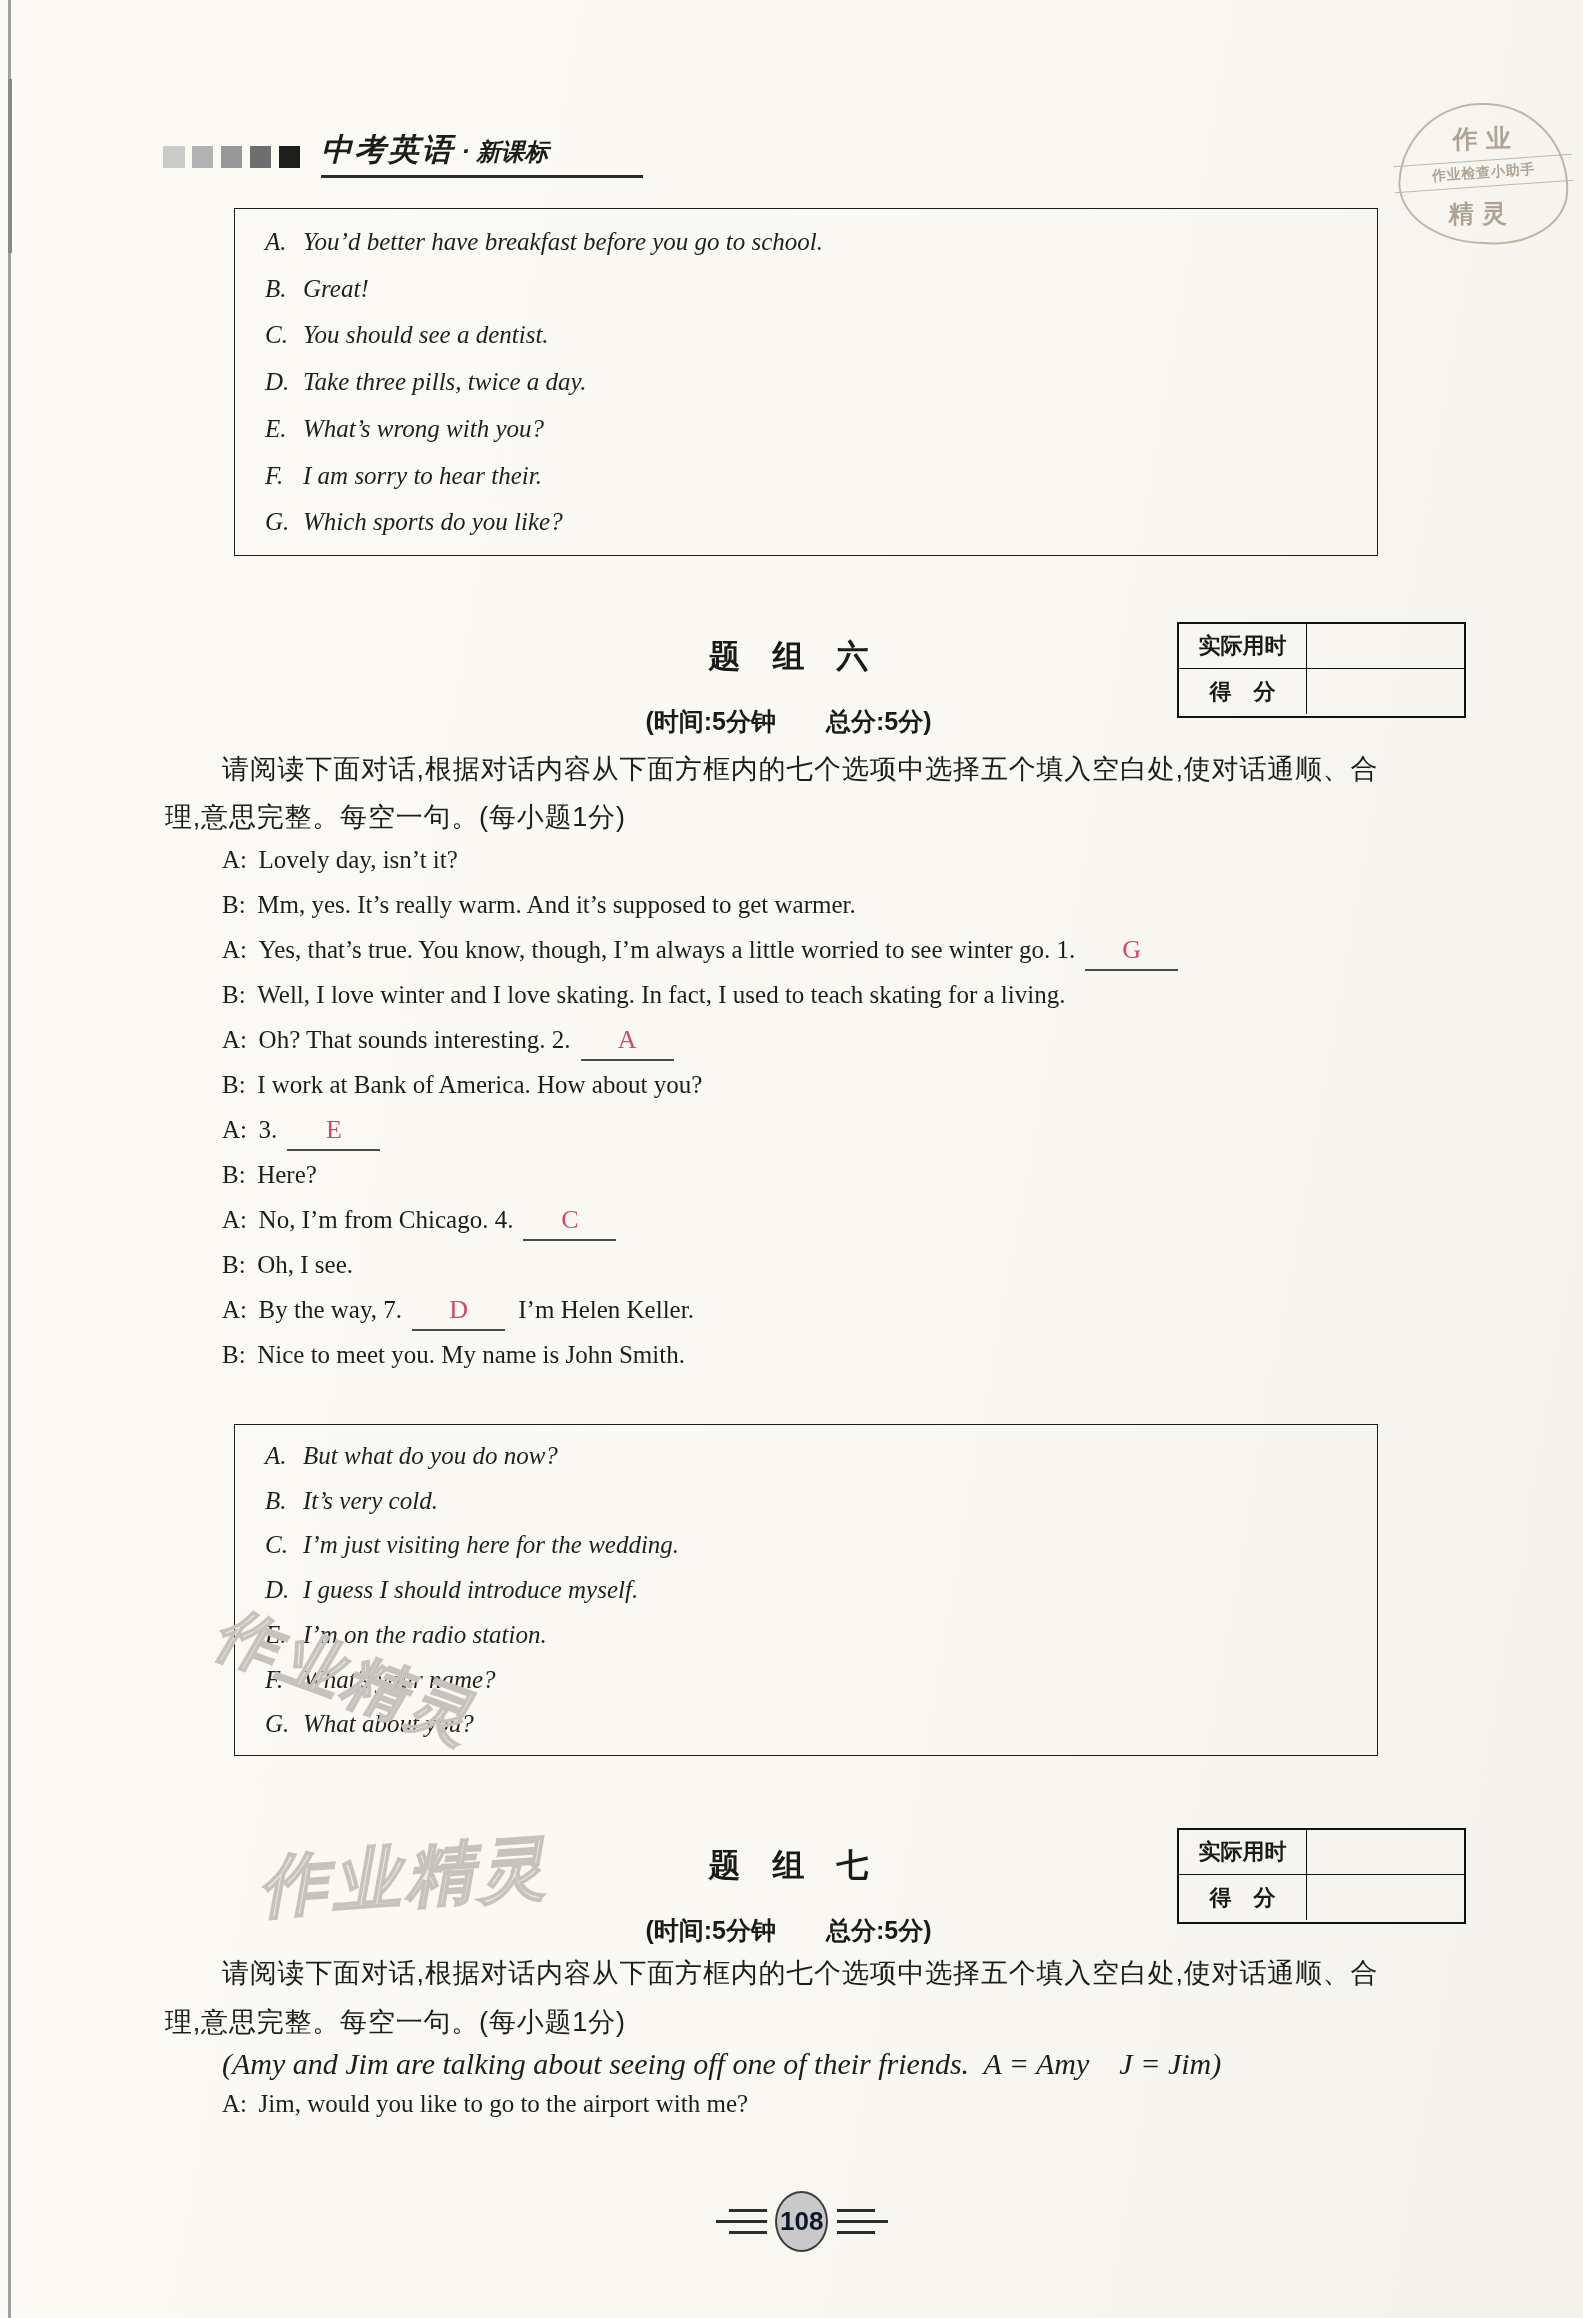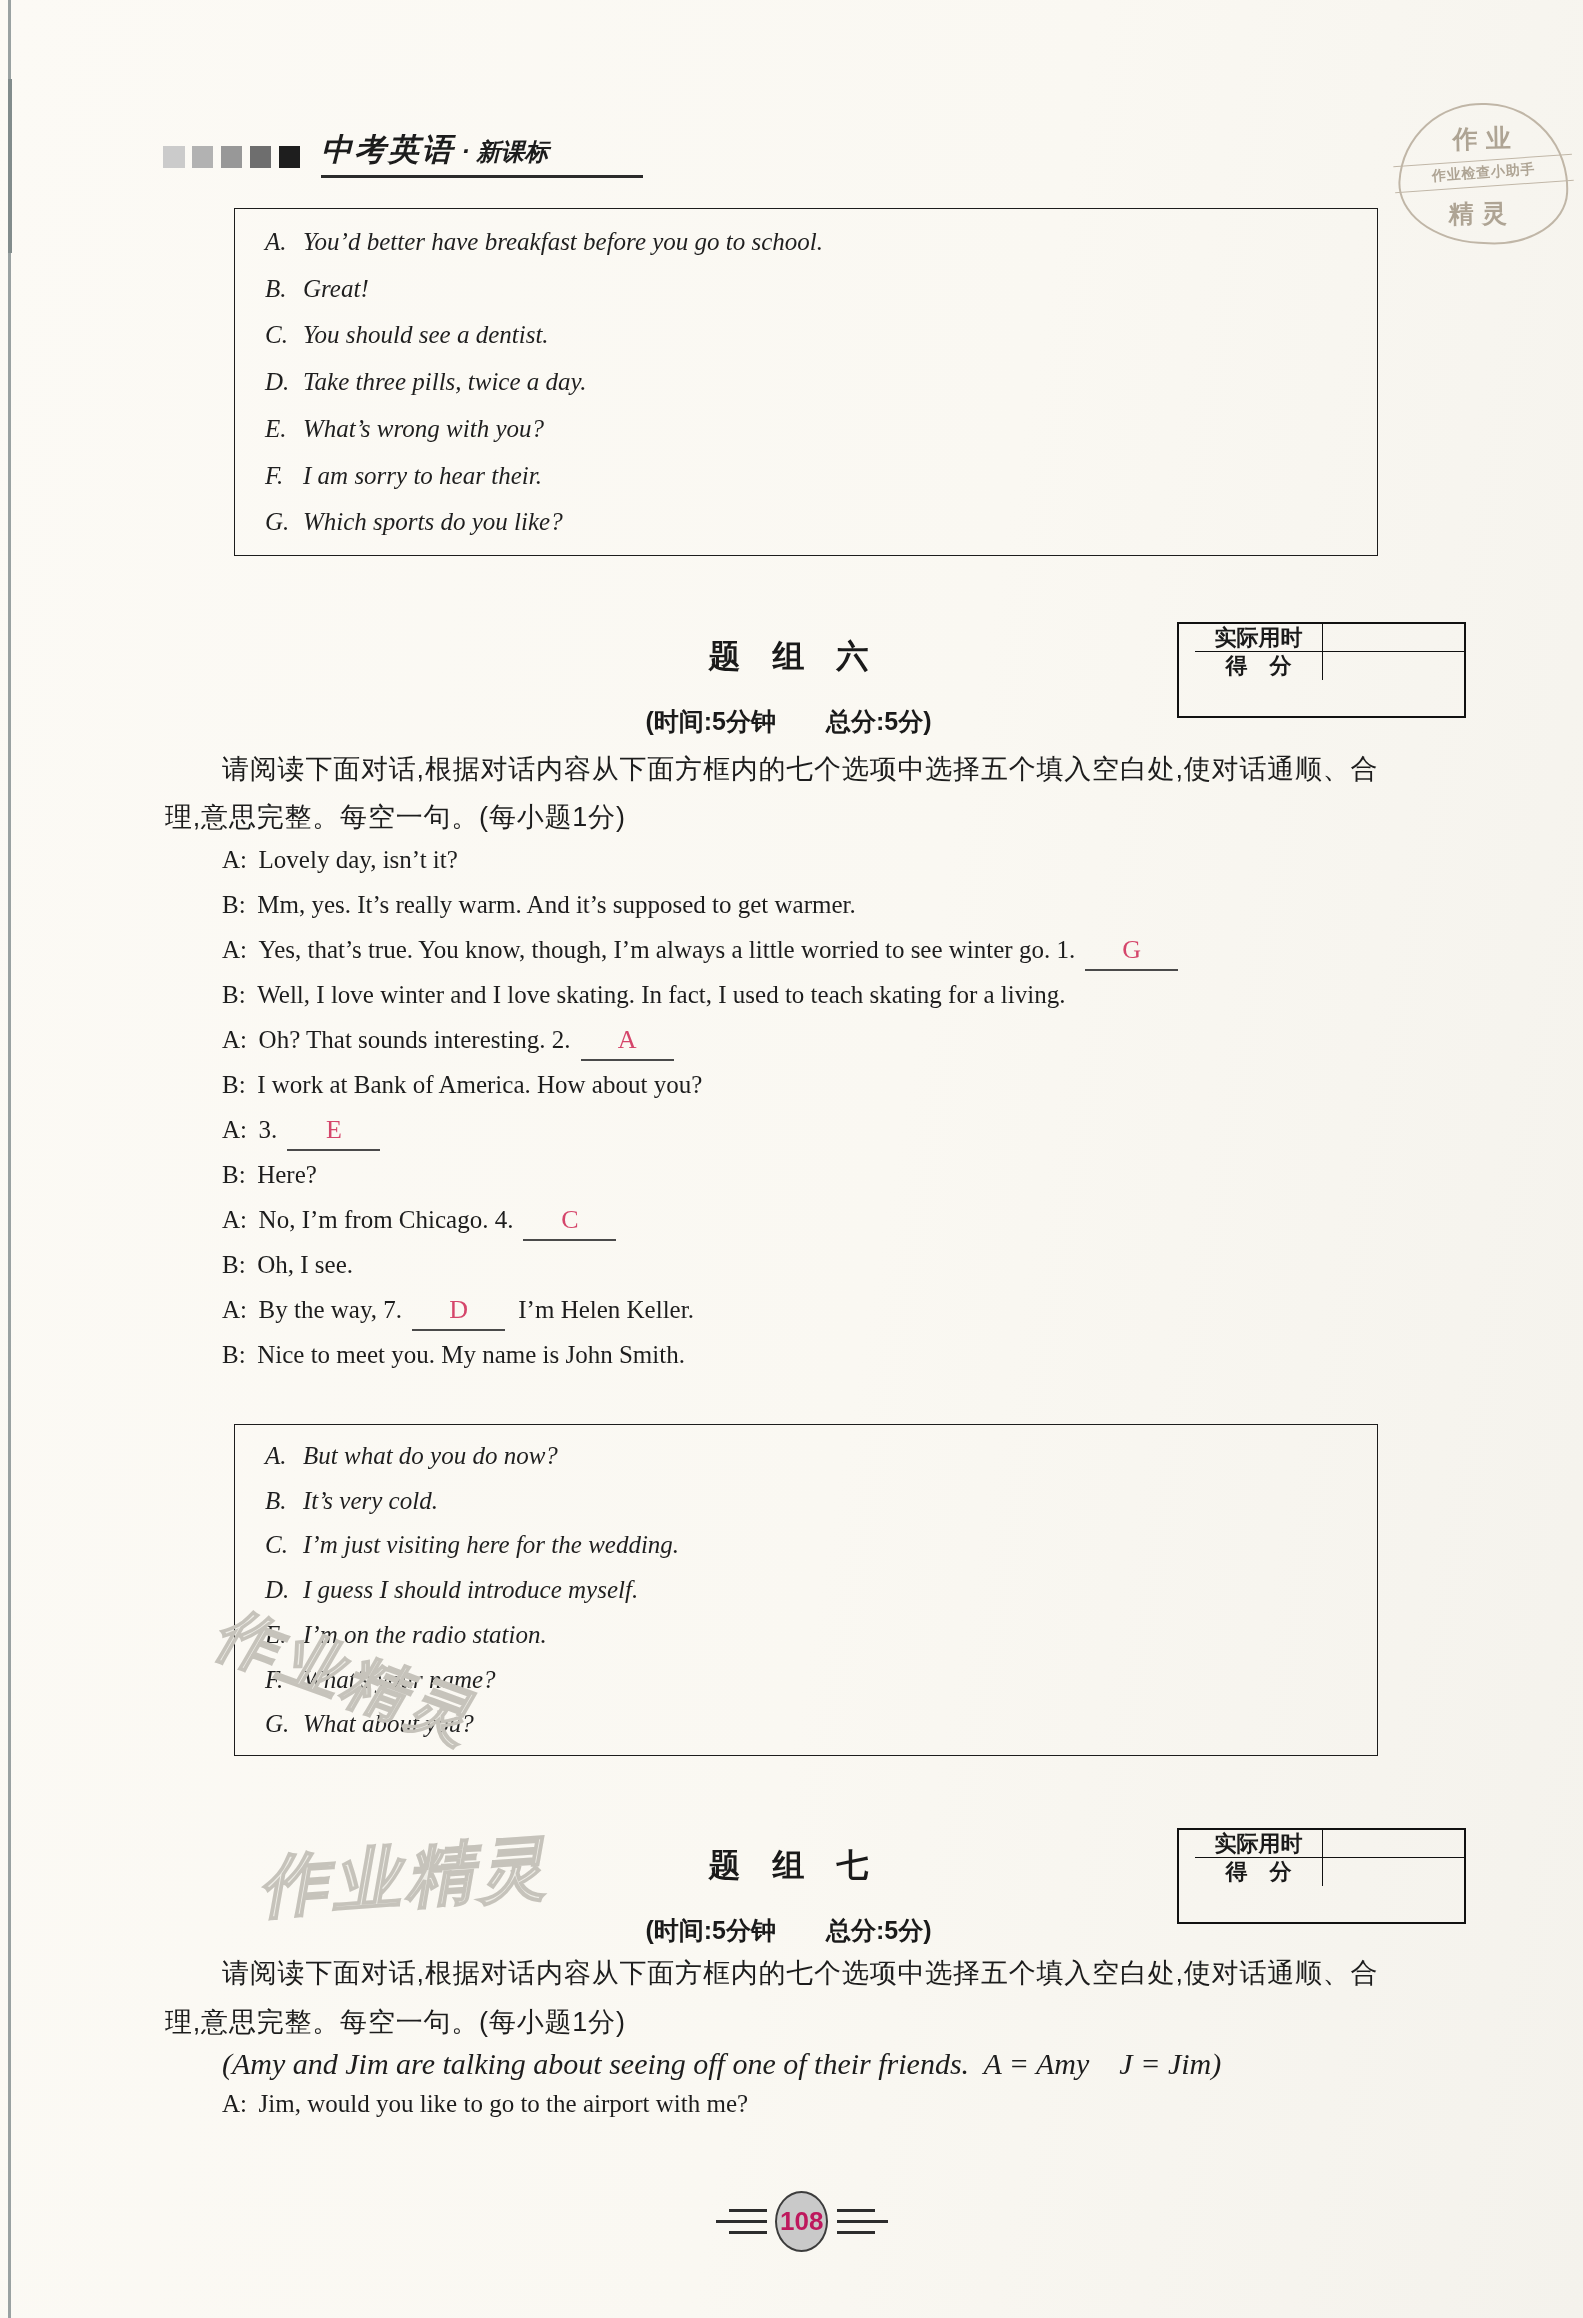--- a/index.html
+++ b/index.html
@@ -50,21 +50,21 @@
 
   
   .group-block { position:absolute; left:317px; width:943px; text-align:center; }
   .g6 { top:635px; } .g7 { top:1844px; }
   .group-title { font-size:32px; font-weight:700; color:#1a1a1a; font-family:"Liberation Serif", serif; }
   .group-sub   { margin-top:26px; font-size:25px; font-weight:600; color:#1a1a1a; }
 
   
   .score-box { position:absolute; left:1177px; width:289px; height:96px; border:2.5px solid #111; background:transparent; }
   .sb1 { top:622px; } .sb2 { top:1828px; }
-  .sb-row { display:flex; height:28px;margin-left:16px; }
+  .sb-row { display:flex; height:45px; }
   .sb-row:first-child { border-bottom:1.7px solid #111; }
   .sb-label { width:128px; border-right:1.7px solid #111; display:flex; align-items:center; justify-content:center;
               font-size:22px; font-weight:700; color:#1a1a1a; white-space:nowrap; }
   .sb-value { flex:1; }
 
   
   .instr { position:absolute; white-space:nowrap; font-size:27px; letter-spacing:0.8px; font-weight:500; color:#1d1d1d; }
   .i1a { left:222px; top:751px; }  .i1b { left:165px; top:799px; }
   .i2a { left:222px; top:1955px; } .i2b { left:165px; top:2004px; }
 
@@ -89,21 +89,21 @@
   .wm1 { left:244px; top:1594px; font-size:63px; transform:rotate(20deg) skewX(-10deg); transform-origin:left top; }
   .wm2 { left:273px; top:1841px; font-size:68px; transform:rotate(-4deg) skewX(-14deg); transform-origin:left top; }
 
   
   .pagenum { position:absolute; left:716px; top:2191px; display:flex; align-items:center; gap:8.3px; }
   .pn-lines { display:flex; flex-direction:column; gap:7.4px; }
   .pn-lines i { display:block; height:3.3px; background:#2d2d2d; }
   .pn-l1{width:38px;} .pn-l2{width:51px;} .pn-l3{width:38px;}
   .pn-lines.right { align-items:flex-start; }
   .pn-circle { width:53px; height:61px; background:#c9c9c9; border:2.5px solid #3c3c3c; border-radius:50%;
-               display:flex; align-items:center; justify-content:center; font-size:26px; font-weight:700; color:#be185d; }
+               display:flex; align-items:center; justify-content:center; font-size:26px; font-weight:700; color:#0f172a; }
 </style>
 </head>
 <body>
 
 <div class="page">
 
   <div class="left-rule">
       <span class="dark"></span>
     </div>
 

